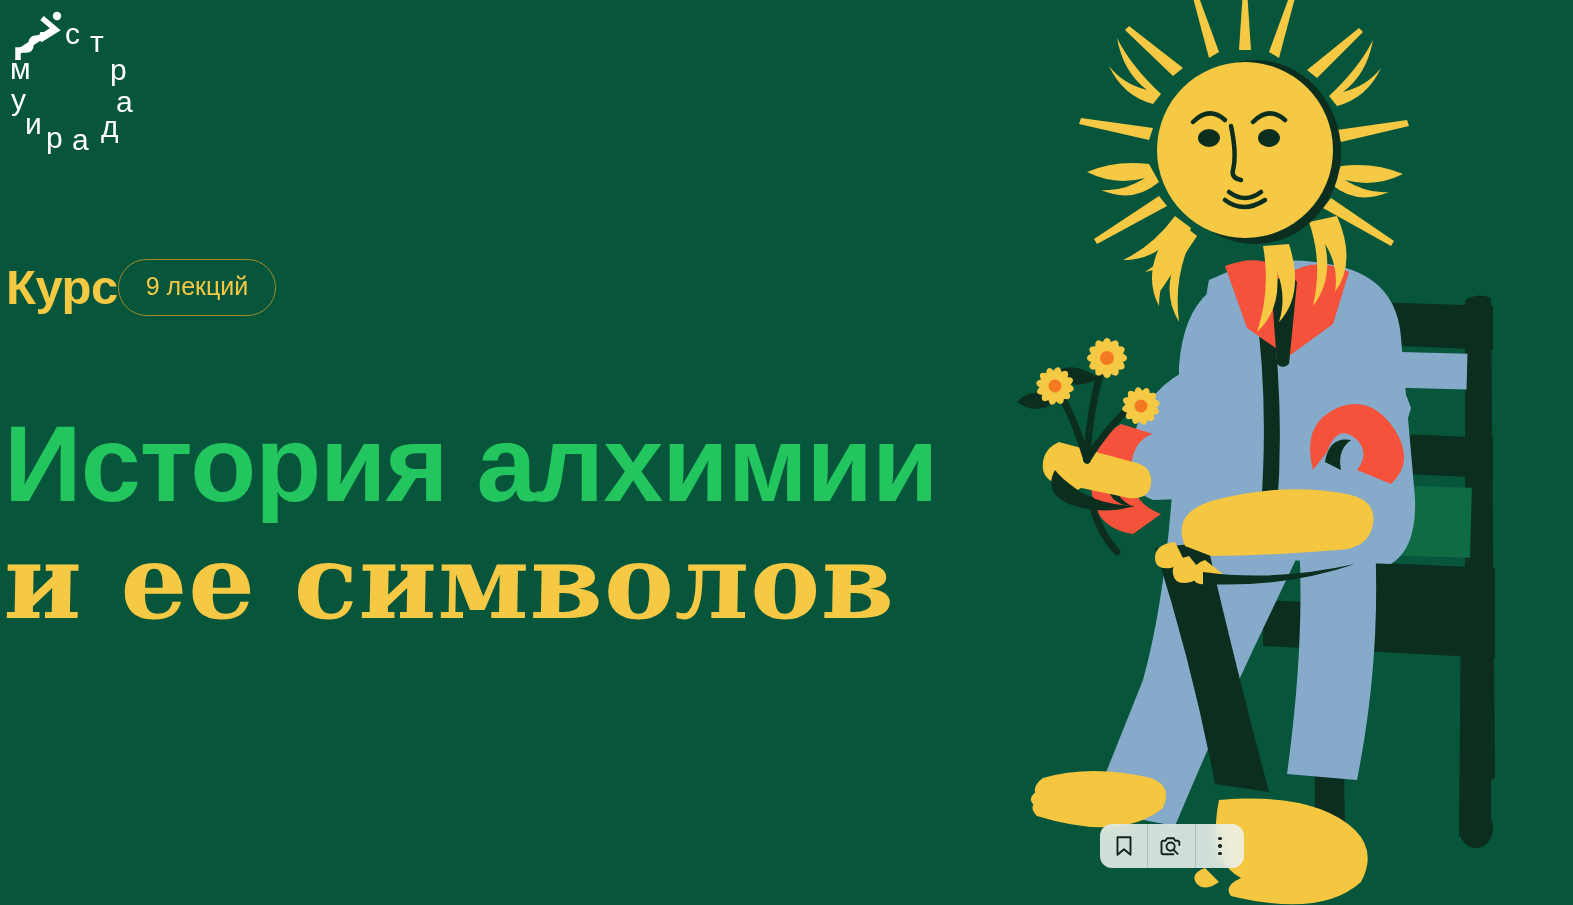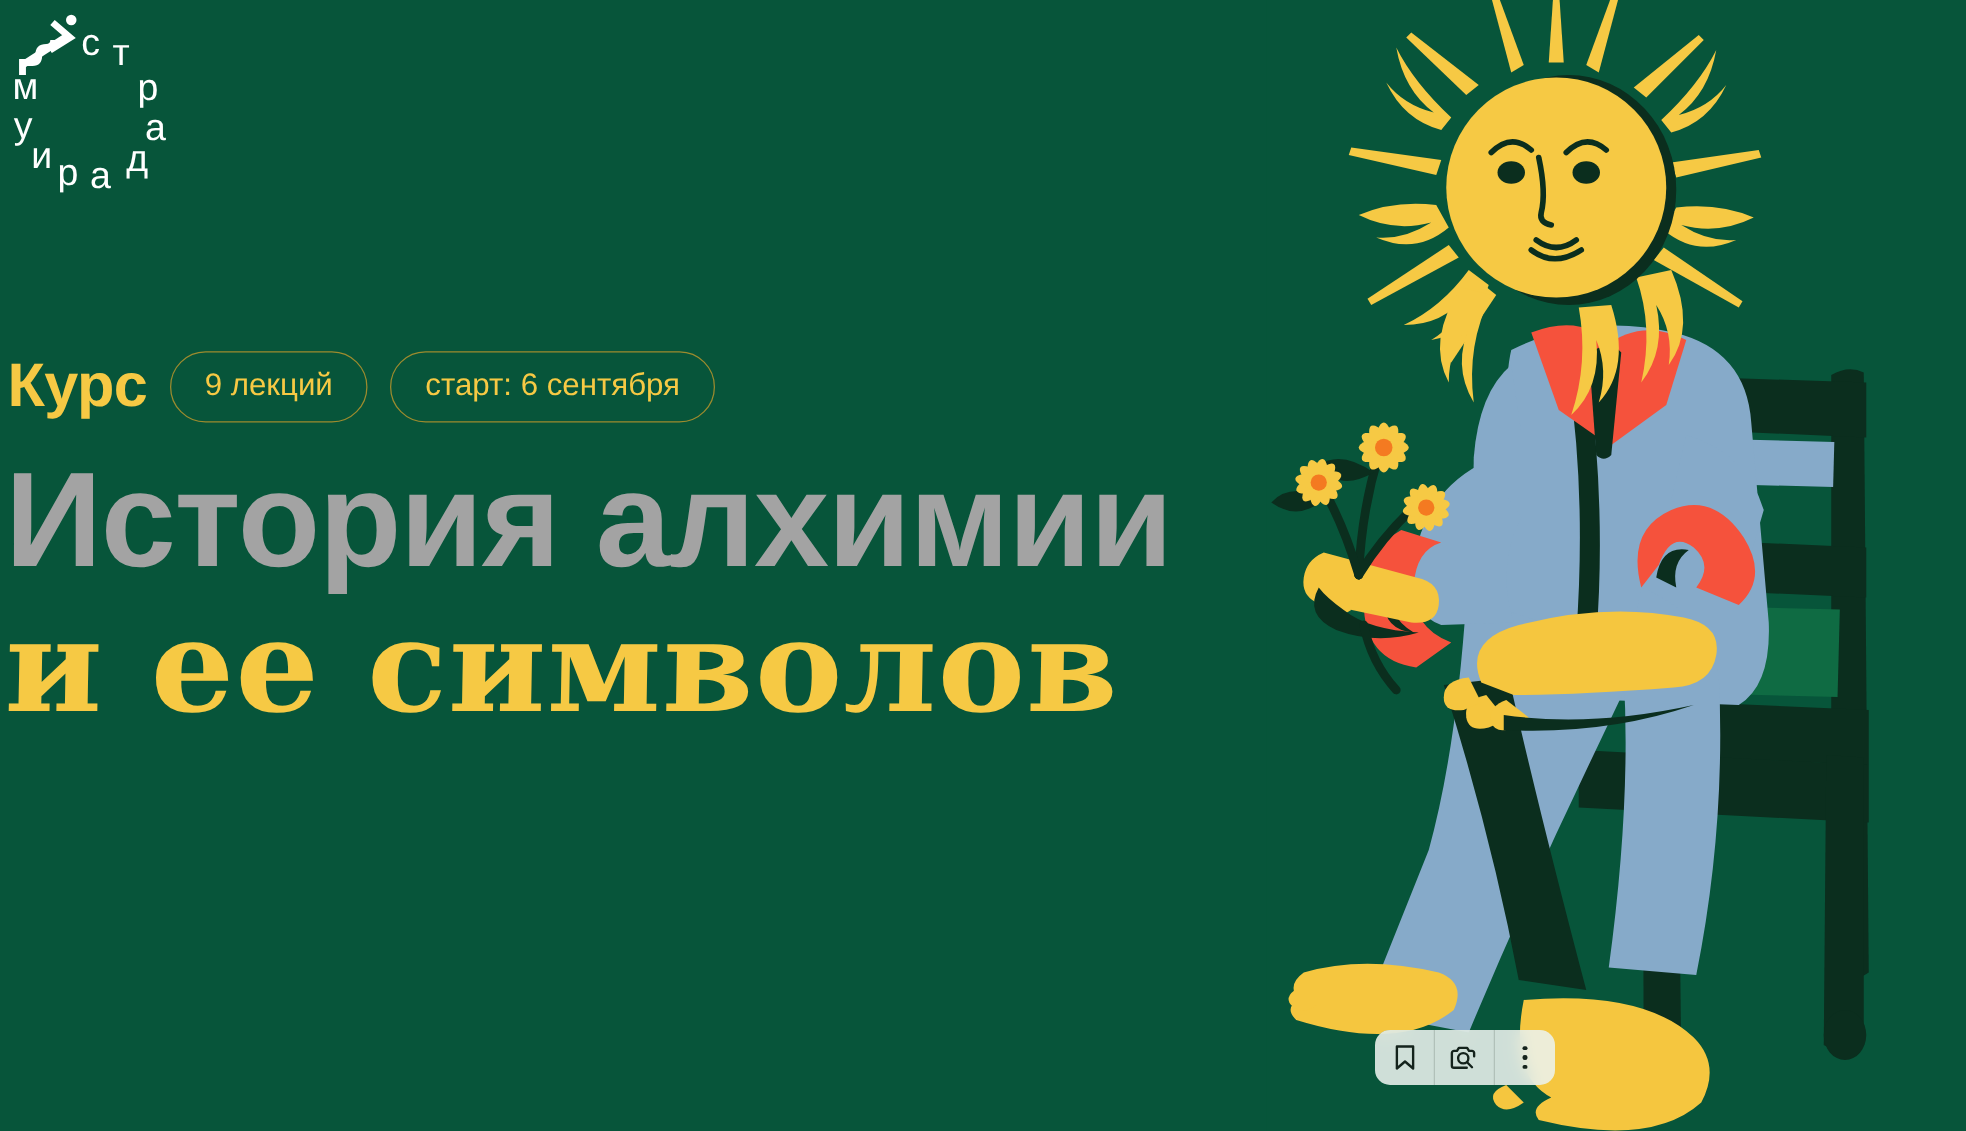--- a/index.html
+++ b/index.html
@@ -25,22 +25,20 @@
     width:150px; height:150px;
   }
   #logo svg { display:block; width:150px; height:150px; }
 
   
   #meta-row {
     position:absolute;
     left:6px; top:259px;
     display:flex;
     align-items:center;
-    gap:18px;
-    margin-top:22px;
   }
   #course-kicker {
     color:#f6c944;
     font-size:49px;
     line-height:1;
     font-weight:700;
     letter-spacing:-0.5px;
   }
   .pill {
     border:1.6px solid #9d8b2e;
@@ -50,26 +48,27 @@
     line-height:1;
     padding:14px 27px 16px;
     white-space:nowrap;
     background:transparent;
     font-weight:400;
   }
 
   
   #headline { position:absolute; left:4px; top:362px; }
   #headline-line1 {
-    color:#a3a3a3;
+    color:#22c55e;
     font-size:108px;
     line-height:1.0;
     font-weight:700;
     letter-spacing:-1px;
     white-space:nowrap;
+    margin-top:48px;
   }
   #headline-line2 {
     color:#f6c944;
     font-size:103px;
     line-height:1.0;
     margin-top:12px;
     white-space:nowrap;
     font-family:"DejaVu Serif", serif;
     font-weight:700;
     font-style:normal;
@@ -136,21 +135,20 @@
         <text x="19" y="130">и</text>
         <text x="5" y="106">у</text>
         <text x="4" y="75">м</text>
       </g>
     </svg>
   </div>
 
   <div id="meta-row">
     <div id="course-kicker">Курс</div>
     <div class="pill">9 лекций</div>
-    <div class="pill">старт: 6 сентября</div>
   </div>
 
   <div id="headline">
     <div id="headline-line1">История алхимии</div>
     <div id="headline-line2">и ее символов</div>
   </div>
 
   <div id="illustration">
     <svg viewBox="0 0 560 905" xmlns="http://www.w3.org/2000/svg" aria-hidden="true">
       <defs>

